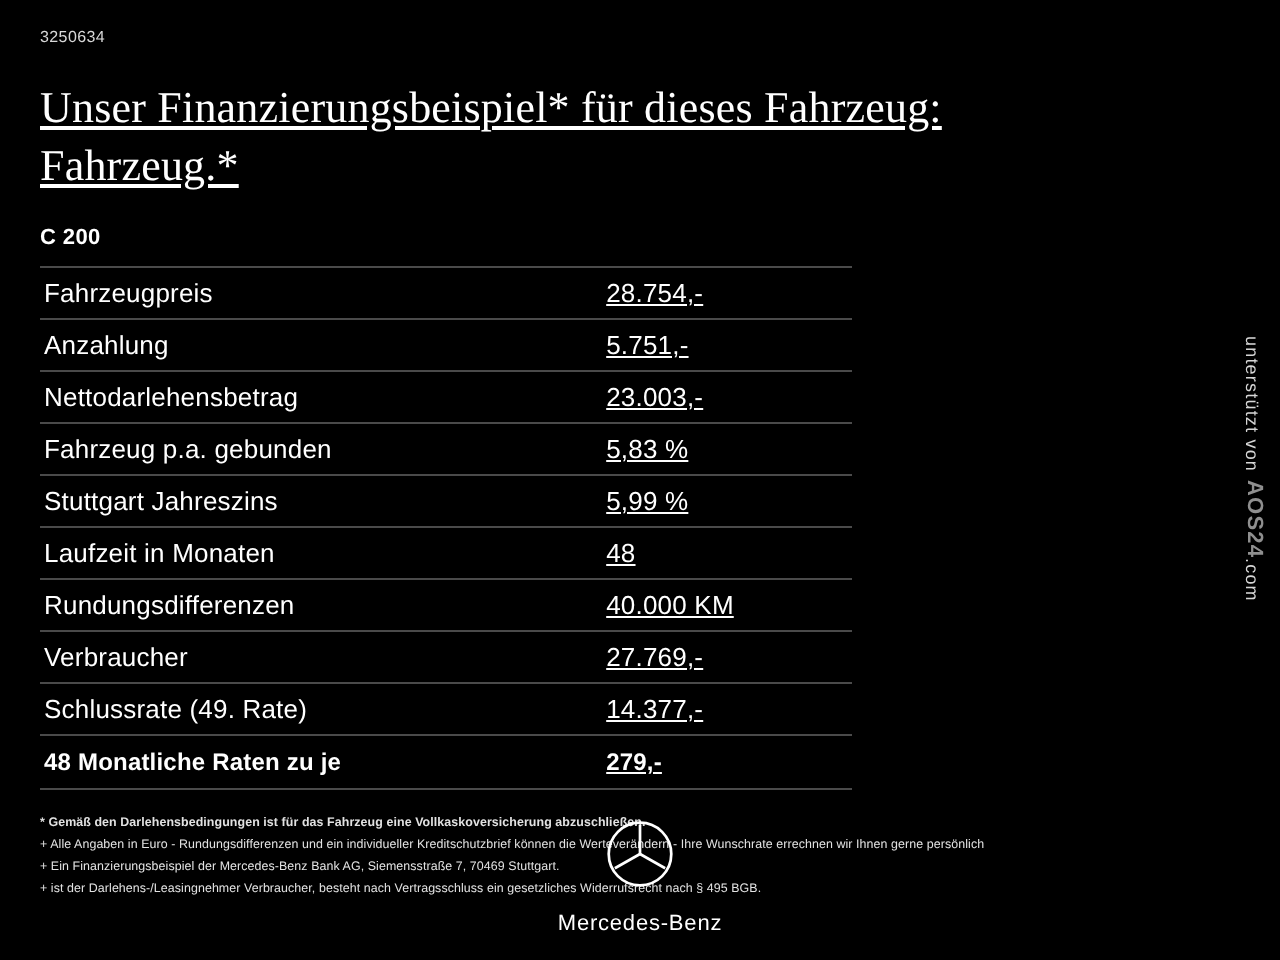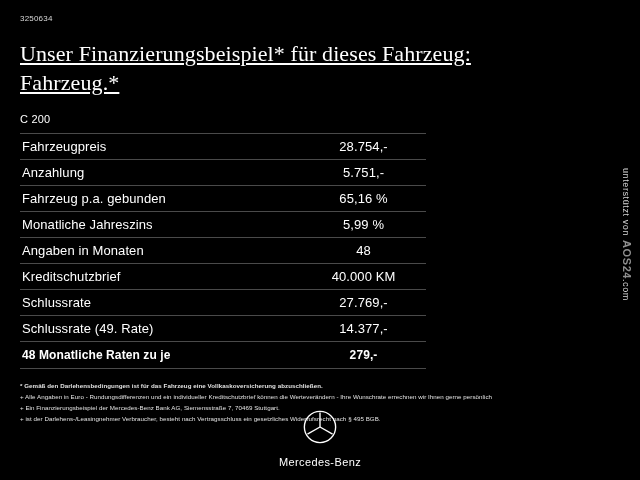--- a/index.html
+++ b/index.html
@@ -45,21 +45,21 @@
     line-height: 1.32;
     font-weight: 400;
     color: #ffffff;
     margin: 0 0 14px 2px;
     max-width: 480px;
     letter-spacing: 0.1px;
     text-decoration: underline;
   }
   .model {
     font-size: 11px;
-    font-weight: 400;
+    font-weight: 700;
     color: #ffffff;
     margin: 16px 0 8px 2px;
     letter-spacing: 0.2px;
   }
   .table {
     width: 406px;
     margin-left: 2px;
     border-collapse: collapse;
   }
   .table tr {
@@ -69,21 +69,22 @@
     border-bottom: 1px solid #4a4a4a;
   }
   .table td {
     font-size: 13px;
     color: #ffffff;
     padding: 5px 2px 5px 2px;
     vertical-align: middle;
     letter-spacing: 0.1px;
   }
   .table td.value {
-    text-align: center;
+    text-align: left;
+    text-decoration: underline;
   }
   .table tr.total td {
     font-weight: 700;
     font-size: 12px;
     padding-top: 6px;
     padding-bottom: 6px;
   }
   .footnotes {
     margin: 12px 0 0 2px;
     width: 500px;
@@ -158,37 +159,41 @@
       <tbody>
         <tr>
           <td>Fahrzeugpreis</td>
           <td class="value">28.754,-</td>
         </tr>
         <tr>
           <td>Anzahlung</td>
           <td class="value">5.751,-</td>
         </tr>
         <tr>
+          <td>Nettodarlehensbetrag</td>
+          <td class="value">23.003,-</td>
+        </tr>
+        <tr>
           <td>Fahrzeug p.a. gebunden</td>
-          <td class="value">65,16 %</td>
-        </tr>
-        <tr>
-          <td>Monatliche Jahreszins</td>
+          <td class="value">5,83 %</td>
+        </tr>
+        <tr>
+          <td>Stuttgart Jahreszins</td>
           <td class="value">5,99 %</td>
         </tr>
         <tr>
-          <td>Angaben in Monaten</td>
+          <td>Laufzeit in Monaten</td>
           <td class="value">48</td>
         </tr>
         <tr>
-          <td>Kreditschutzbrief</td>
+          <td>Rundungsdifferenzen</td>
           <td class="value">40.000 KM</td>
         </tr>
         <tr>
-          <td>Schlussrate</td>
+          <td>Verbraucher</td>
           <td class="value">27.769,-</td>
         </tr>
         <tr>
           <td>Schlussrate (49. Rate)</td>
           <td class="value">14.377,-</td>
         </tr>
         <tr class="total">
           <td>48 Monatliche Raten zu je</td>
           <td class="value">279,-</td>
         </tr>

